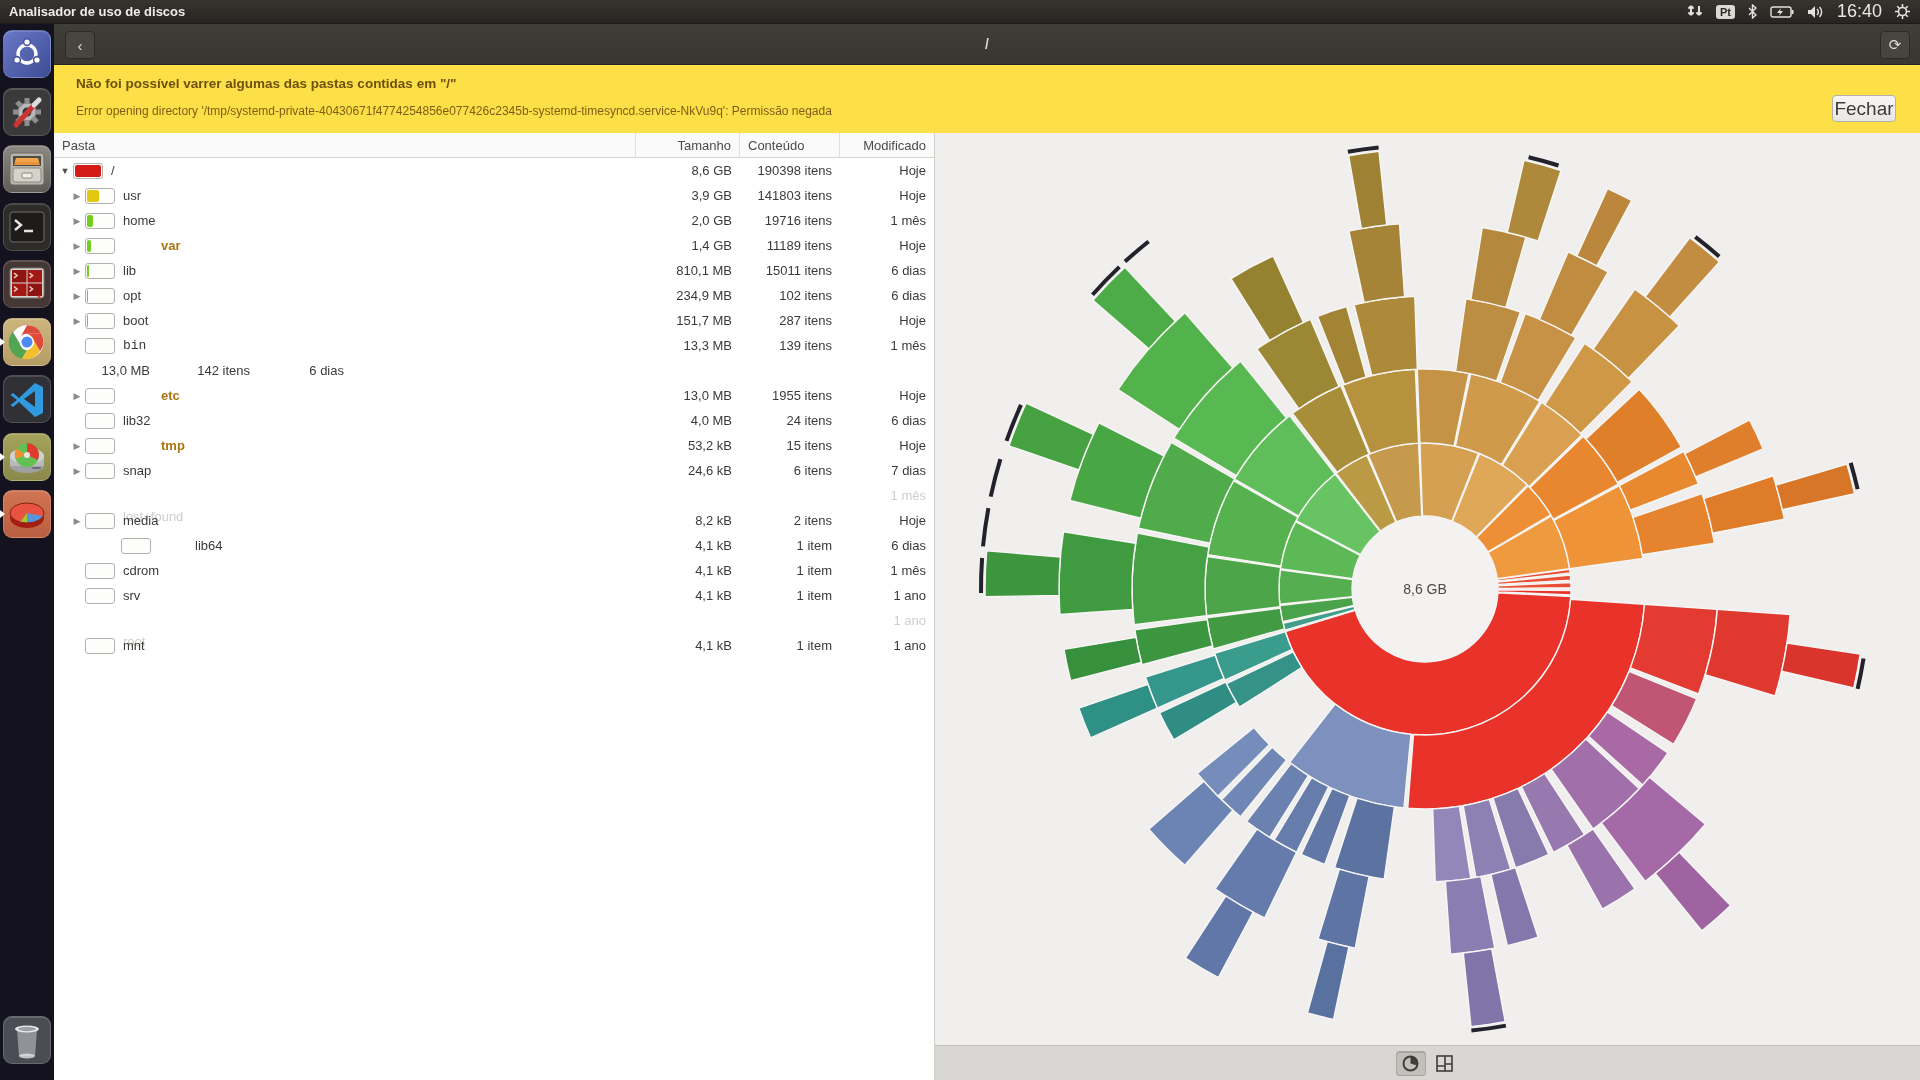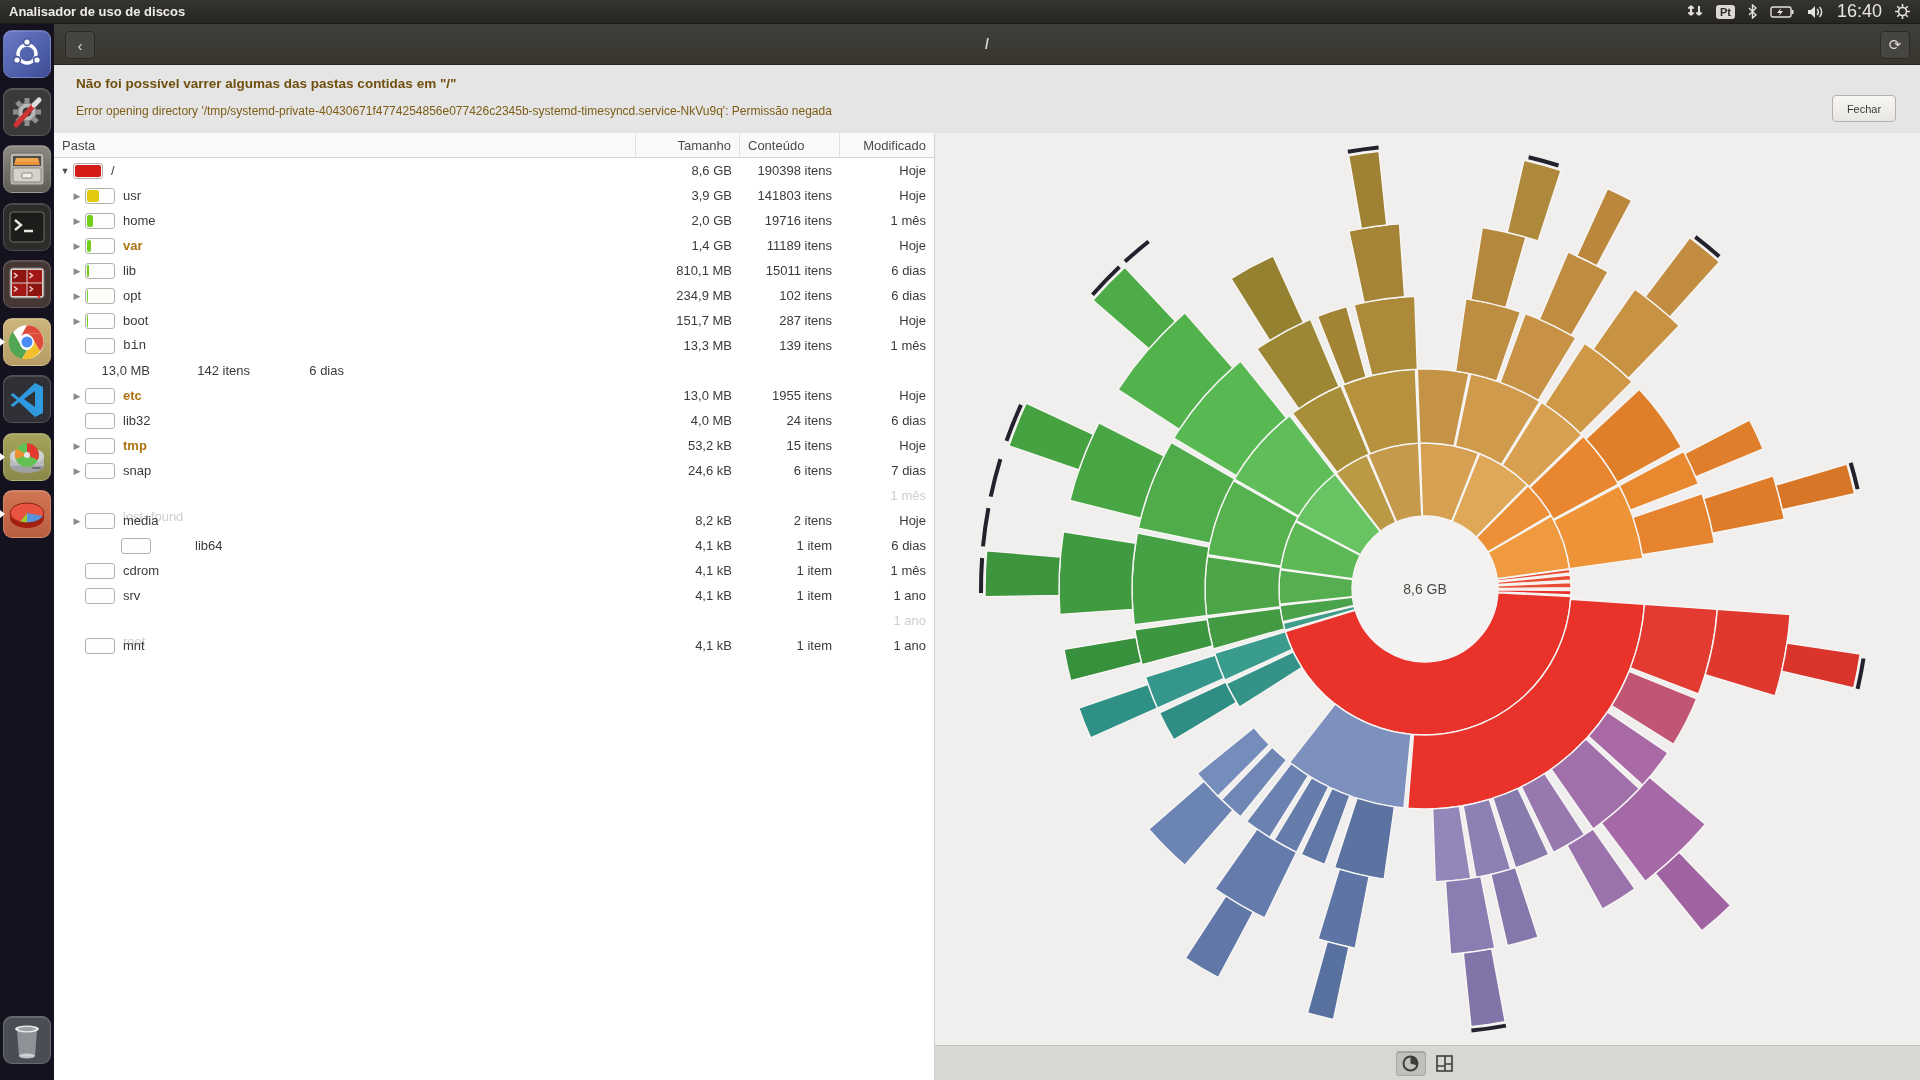--- a/index.html
+++ b/index.html
@@ -35,27 +35,27 @@
     background:linear-gradient(#403e39,#38362f); border-bottom:1px solid #282722;
     display:flex; align-items:center; }
   .hb-btn { position:absolute; top:7px; width:30px; height:28px; border-radius:4px;
     background:#474540; border:1px solid #2b2a25; color:#dfddd9; font-size:15px;
     display:flex; align-items:center; justify-content:center; cursor:pointer;}
   .hb-title { position:absolute; left:0; right:0; text-align:center; color:#d9d7d2;
     font-weight:bold; font-size:14px; }
 
   
   .banner { position:absolute; left:0; top:41px; width:100%; height:68px;
-    background:#e5e5e5; }
+    background:#fde047; }
   .banner-title { position:absolute; left:22px; top:11px; font-weight:bold;
     font-size:13.5px; color:#70500e; }
   .banner-detail { position:absolute; left:22px; top:39px; font-size:12px; color:#7e5d16; }
   .banner-close { position:absolute; right:24px; top:30px; width:64px; height:27px;
     background:linear-gradient(#f7f6f4,#e9e7e4); border:1px solid #b5b2ac; border-radius:4px;
-    font-size:11px; color:#3c3b38; display:flex; align-items:center; justify-content:center;
+    font-size:19px; color:#3c3b38; display:flex; align-items:center; justify-content:center;
     cursor:pointer;text-align:right;}
 
   
   .tree-pane { position:absolute; left:0; top:109px; width:881px; bottom:0;
     background:#fff; border-right:1px solid #d2d0cd; }
   .thead { display:flex; height:25px; border-bottom:1px solid #d8d6d3; background:#fbfafa;
     font-size:13px; color:#4c4b49; }
   .th { display:flex; align-items:center; border-right:1px solid #e2e0dd; padding:0 8px; }
   .th.name { flex:1; }
   .th.num { justify-content:flex-end; }
@@ -63,21 +63,21 @@
   .trow { display:flex; height:25px; align-items:center; font-size:13px; color:#3b3a38; cursor:default;}
   .cell { padding:0 8px; white-space:nowrap; }
   .cell.name { flex:1; display:flex; align-items:center; }
   .cell.num { text-align:right; }
   .expander { width:10px; font-size:9px; color:#8b8a86; margin-right:3px; text-align:center;}
   .expander.open { color:#4f4e4b; }
   .pill { width:30px; height:16px; border:1px solid #b3b1ad; border-radius:3px;
     background:#fdfdfc; margin-right:8px; padding:1px; }
   .pill-fill { height:100%; border-radius:2px; }
   .trow .fname { font-size:13px; }
-  .trow.warn .fname { color:#ac7413; font-weight:bold; }
+  .trow.warn .fname { color:#ac7413; font-weight:bold;margin-left:38px; }
   .trow.dim { color:#cfcecb; }
   .trow.dim .fname { color:#cfcecb;margin-top:42px; }
 
   
   .chart-pane { position:absolute; left:881px; top:109px; right:0; bottom:0;
     background:#f0efed; }
   .chart-svg { position:absolute; left:0; top:0; }
   .chart-footer { position:absolute; left:0; bottom:0; width:100%; height:35px;
     background:#d9d7d3; border-top:1px solid #c3c1bd; display:flex; align-items:center;
     justify-content:center; gap:4px;}

